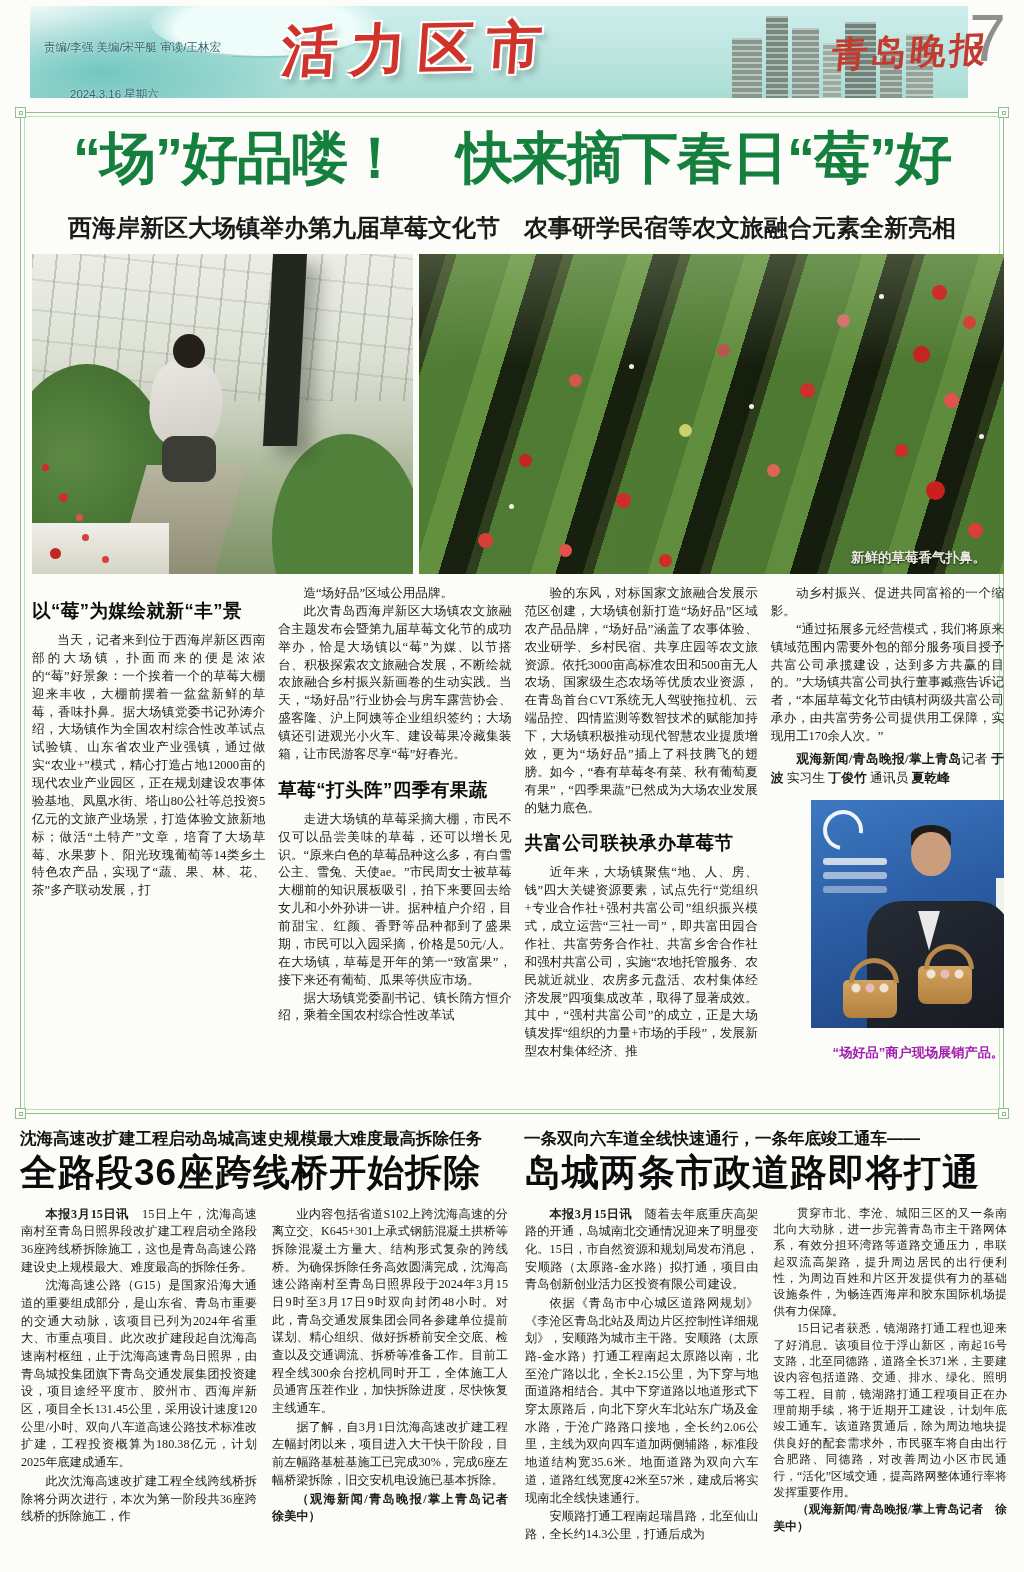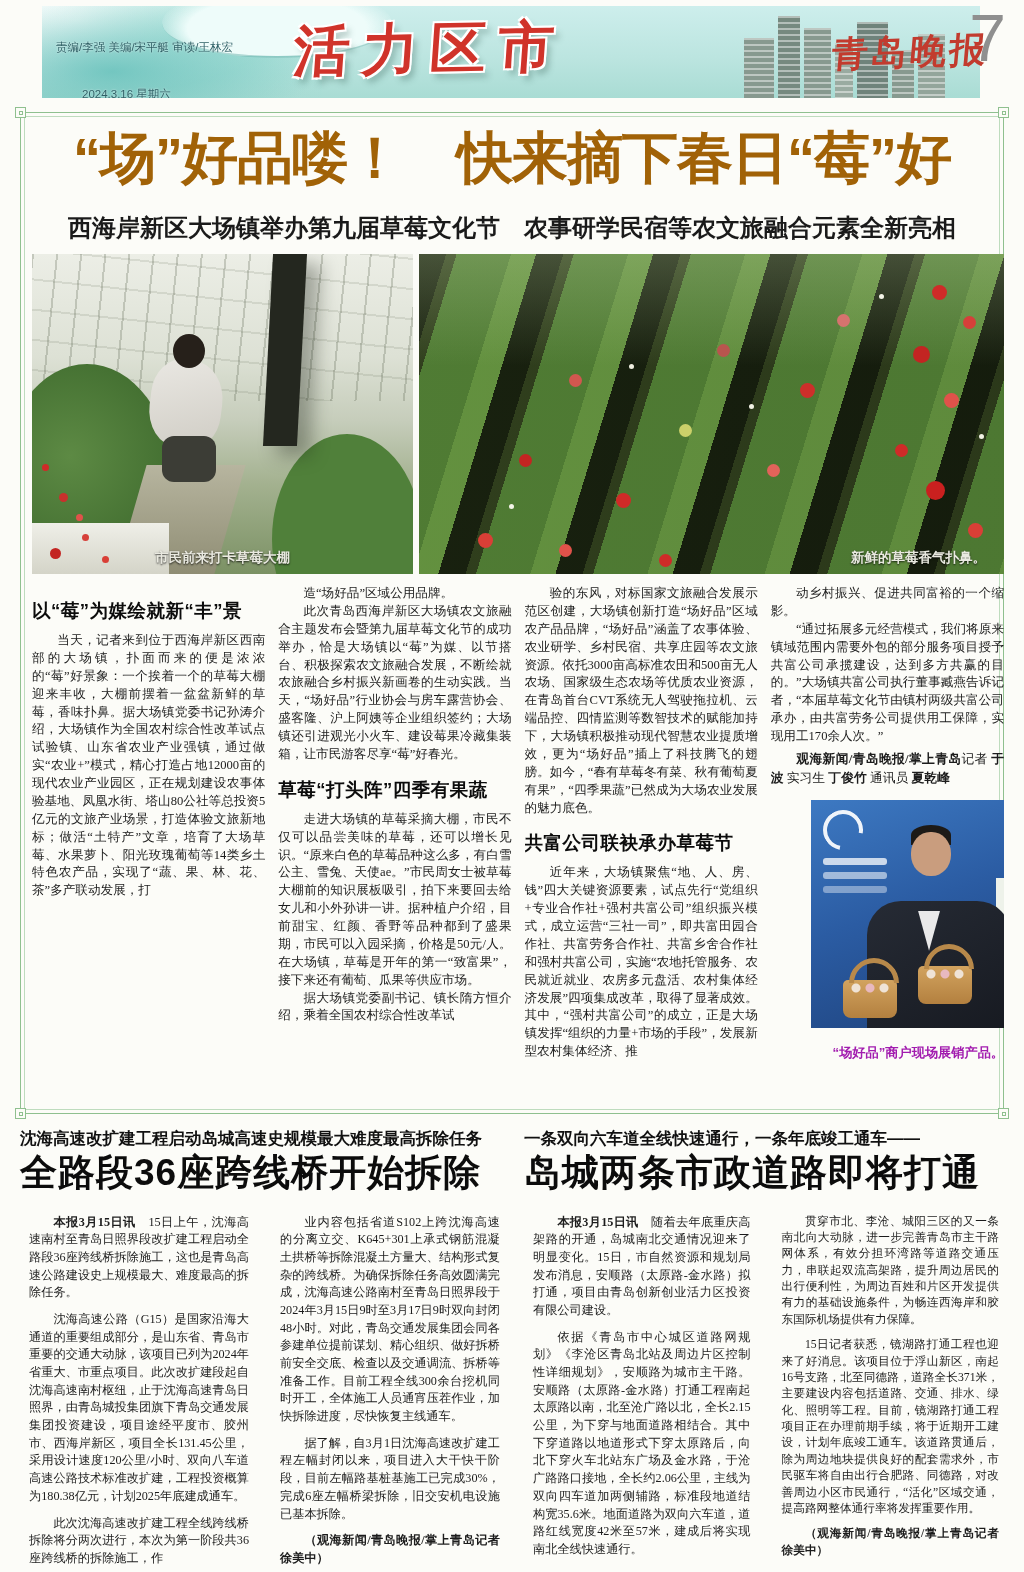--- a/index.html
+++ b/index.html
@@ -2,21 +2,21 @@
 <html><head>
 <meta charset="utf-8">
 <style>
   html,body{margin:0;padding:0;background:#e8e8e4;}
   .page{position:relative;width:1024px;height:1572px;margin:0 auto;background:#fcfcf8;overflow:hidden;
         font-family:"Liberation Serif","DejaVu Serif",serif;color:#1c1c1c;}
   [data-name]{box-sizing:border-box;}
 
   
   .masthead{position:absolute;left:30px;top:6px;width:978px;height:94px;}
-  .banner{position:absolute;left:12px;top:0;width:938px;height:92px;overflow:hidden;
+  .banner{position:absolute;left:0;top:0;width:938px;height:92px;overflow:hidden;
           background:linear-gradient(180deg,#cdeeec 0%,#bce5e0 55%,#a9dcd4 100%);}
   .wc{position:absolute;pointer-events:none;}
   .wc1{left:-20px;top:-6px;width:300px;height:110px;
        background:radial-gradient(ellipse at 30% 65%,rgba(96,190,184,.8),rgba(96,190,184,0) 68%),
                   radial-gradient(ellipse at 66% 30%,rgba(150,218,208,.7),rgba(150,218,208,0) 70%),
                   radial-gradient(ellipse at 18% 18%,rgba(255,255,255,.9),rgba(255,255,255,0) 60%);}
   .wc2{left:120px;top:-18px;width:230px;height:70px;border-radius:50%;
        background:radial-gradient(ellipse at 50% 60%,#eefcfa 0 55%,rgba(238,252,250,0) 75%);
        border-bottom:2px solid rgba(90,170,165,.45);}
   .credits{position:absolute;left:14px;top:32px;font-family:"Liberation Sans",sans-serif;
@@ -44,21 +44,21 @@
   
   .frame{position:absolute;left:20px;top:112px;width:984px;height:1002px;border:1px solid #8fc08f;}
   .frame::before{content:"";position:absolute;inset:3px;border:1px solid #bedcbe;}
   .corner{position:absolute;width:11px;height:11px;border:1.5px solid #8fc08f;background:#fcfcf8;}
   .corner::after{content:"";position:absolute;inset:2.5px;border:1px solid #8fc08f;}
   .c-tl{left:-6px;top:-6px}.c-tr{right:-6px;top:-6px}.c-bl{left:-6px;bottom:-6px}.c-br{right:-6px;bottom:-6px}
 
   
   .feature-headline{position:absolute;left:36px;top:126px;width:952px;margin:0;text-align:center;
       font-family:"Liberation Sans","DejaVu Sans",sans-serif;font-size:56px;line-height:1.15;
-      font-weight:900;color:#a16207;letter-spacing:-1px;}
+      font-weight:900;color:#15803d;letter-spacing:-1px;}
   .feature-subhead{position:absolute;left:36px;top:212px;width:952px;margin:0;text-align:center;
       font-family:"Liberation Sans",sans-serif;font-size:24px;font-weight:700;color:#1a1a1a;}
 
   
   .photo{position:absolute;overflow:hidden;margin:0;}
   .photo-cap{position:absolute;bottom:7px;width:100%;font-family:"Liberation Sans",sans-serif;
       font-size:13.5px;font-weight:700;color:#e9e9e0;text-shadow:0 1px 2px rgba(0,0,0,.8);}
   .cap-center{text-align:center;}
   .cap-right{text-align:right;padding-right:18px;}
 
@@ -139,21 +139,21 @@
 
   
   .sub-article{position:absolute;top:1128px;}
   .sub-bridge{left:20px;width:489px;}
   .sub-road{left:524px;width:484px;}
   .kicker{margin:0 0 2px;font-family:"Liberation Sans",sans-serif;font-size:16.5px;font-weight:600;color:#111;}
   .sub-headline{margin:2px 0 10px;font-family:"Liberation Sans",sans-serif;font-size:37px;line-height:1.15;
       font-weight:900;color:#0c0c0c;letter-spacing:1px;}
   .sub-cols{display:flex;gap:13px;height:362px;overflow:hidden;}
   .scol{flex:1;overflow:hidden;}
-  .bp2{margin:9px;font-size:12.2px;line-height:1.45;text-align:justify;text-indent:2em;}
+  .bp2{margin:1px;font-size:12.2px;line-height:1.45;text-align:justify;text-indent:2em;}
   .tight .bp2{font-size:11.7px;line-height:1.4;}
   .credit{font-weight:700;}
 </style>
 </head>
 <body>
 
 <div class="page" data-name="newspaper-page">
 
   <header class="masthead" data-name="masthead">
     <div class="banner" data-name="masthead-banner">
@@ -191,21 +191,20 @@
   <figure class="photo photo1" data-name="photo-greenhouse-visitor">
     <div class="gh-roof" data-name="greenhouse-roof"></div>
     <div class="gh-plants" data-name="strawberry-plants"></div>
     <div class="gh-path" data-name="greenhouse-path"></div>
     <div class="gh-pole" data-name="greenhouse-pole"></div>
     <div class="visitor-body" data-name="visitor-figure"></div>
     <div class="visitor-head" data-name="visitor-head"></div>
     <div class="visitor-legs" data-name="visitor-legs"></div>
     <div class="tray" data-name="strawberry-pots"></div>
     <div class="bd1" data-name="strawberries"></div>
-    <figcaption class="photo-cap cap-center" data-name="photo-caption">市民前来打卡草莓大棚</figcaption>
   </figure>
 
   <figure class="photo photo2" data-name="photo-strawberry-field">
     <div class="field-rows" data-name="field-rows"></div>
     <div class="field-light" data-name="field-highlight"></div>
     <div class="bd2" data-name="strawberries"></div>
     <div class="bd3" data-name="strawberry-flowers"></div>
     <figcaption class="photo-cap cap-right" data-name="photo-caption">新鲜的草莓香气扑鼻。</figcaption>
   </figure>
 

